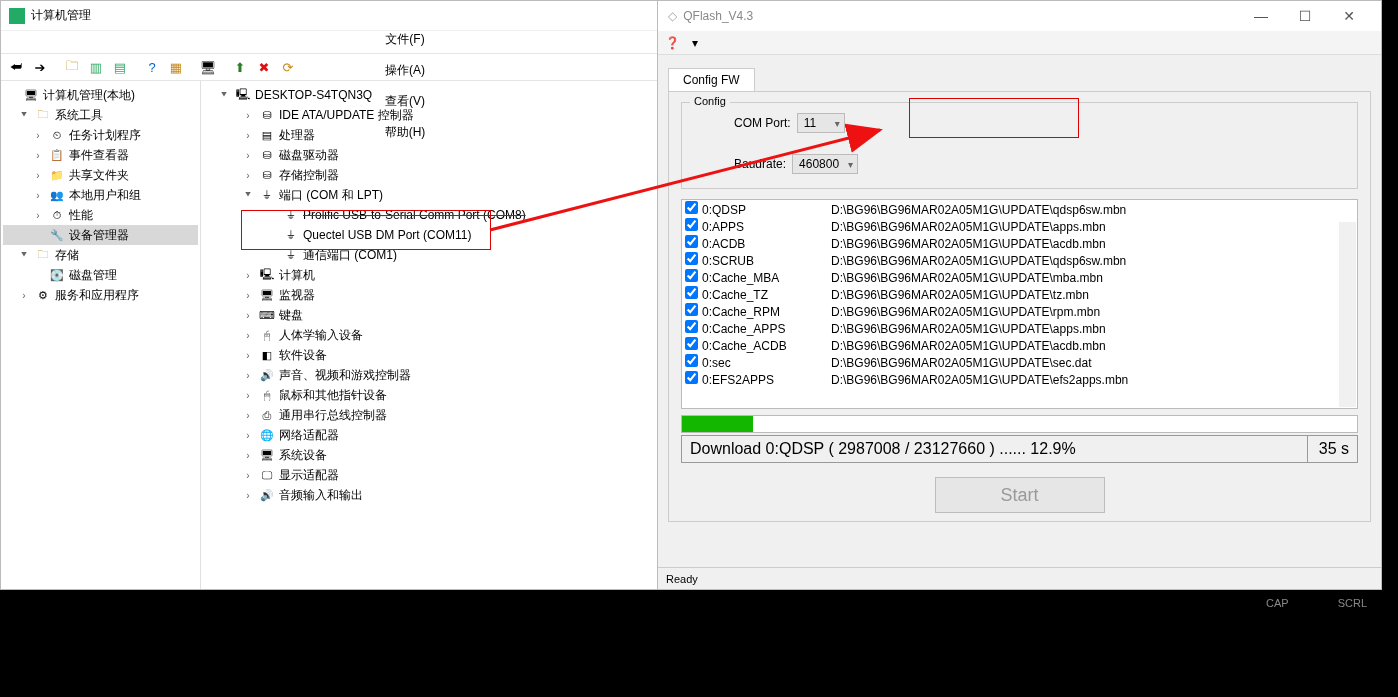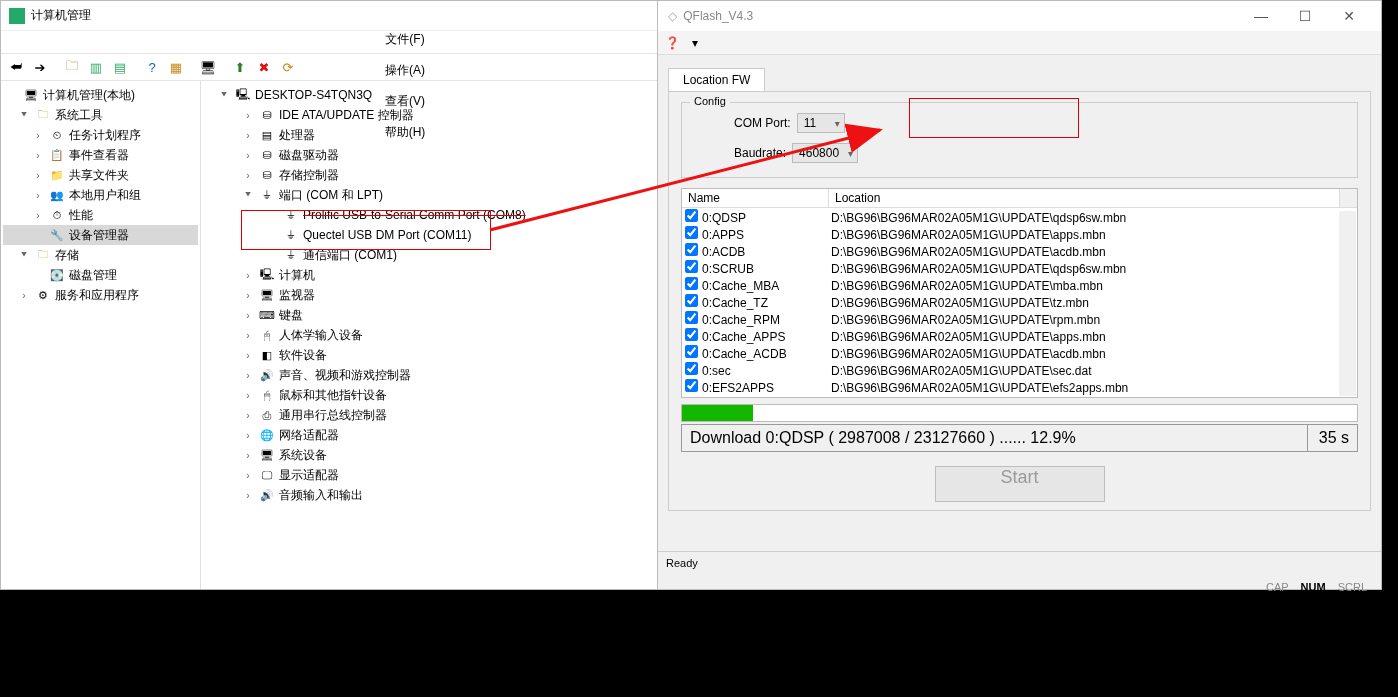--- a/index.html
+++ b/index.html
@@ -60,22 +60,22 @@
 .list-row { display:flex; font-size:12px; height:17px; align-items:flex-end;}
 .list-row .cb{ width:18px; text-align:center;}
 .list-row .c1{ width:129px; padding:0 2px; white-space:nowrap; overflow:hidden;}
 .list-row .c2{ flex:1; padding:0 2px; white-space:nowrap; overflow:hidden;}
 .scrollbar{ position:absolute; right:1px; top:22px; bottom:1px; width:17px; background:#f0f0f0;}
 .progwrap{ margin-top:6px; height:18px; background:#fff; border:1px solid #bbb;}
 .progbar{ height:100%; background:#14b700;}
 .statuswrap{ display:flex; margin-top:2px;}
 .statusmsg{ flex:1; border:1px solid #999; padding:4px 8px; font-size:16px;}
 .statustime{ width:50px; border:1px solid #999; border-left:none; padding:4px 8px; font-size:16px; text-align:right;}
-.startbtn{ margin:14px auto 0 auto; width:170px; height:36px; background:#e6e6e6; border:1px solid #bdbdbd; color:#9a9a9a; font-size:18px; display:flex;align-items:flex-start;justify-content:center;}
-.qf-status { position:absolute; left:0; right:0; bottom:16px; height:22px; border-top:1px solid #ccc; background:#f0f0f0; display:flex; align-items:center; font-size:11px; padding:0 8px;}
+.startbtn{ margin:14px auto 0 auto; width:170px; height:36px; background:#e6e6e6; border:1px solid #bdbdbd; color:#9a9a9a; font-size:18px; display:flex;align-items:center;justify-content:center;}
+.qf-status { position:absolute; left:0; right:0; bottom:0; height:22px; border-top:1px solid #ccc; background:#f0f0f0; display:flex; align-items:center; font-size:11px; padding:0 8px;}
 .qf-status .spacer{flex:1;}
 .qf-status .ind{ padding:0 6px; color:#888;margin-top:48px;}
 .qf-status .ind.on{ color:#000; font-weight:600;}
 
 
 .arrow-svg { position:absolute; left:0; top:0; pointer-events:none; z-index:6;}
 input[type=checkbox]{ margin:0; width:13px; height:13px;}
 </style>
 </head>
 <body>
@@ -288,50 +288,45 @@
     <span class="winbtn">—</span>
     <span class="winbtn">☐</span>
     <span class="winbtn">✕</span>
   </div>
   <div class="qf-tb">
     <span class="ico" style="color:#06c">❓</span>
     <span class="ico">▾</span>
   </div>
 
   <div class="qf-content">
-    <div class="tab"><span>Location FW</span></div>
+    <div class="tab"><span>Config FW</span></div>
     <div class="panel">
       <div class="panel" style="padding:10px 12px 14px 12px; margin-bottom:8px;">
         <span class="config-lbl">Config</span>
         <div class="redbox2"></div>
         <div class="cfg-row">
           <div style="flex:0 0 30px"></div>
-          <div style="display:flex;flex-direction:column;gap:10px;">
+          <div style="display:flex;flex-direction:column;gap:21px;">
             <div style="display:flex;align-items:center;gap:6px;">
               <span class="lbl">COM Port:</span>
               <span class="combo">
                   <span>11</span>
                 </span>
             </div>
             <div style="display:flex;align-items:center;gap:6px;">
               <span class="lbl">Baudrate:</span>
               <span class="combo">
                   <span>460800</span>
                 </span>
             </div>
           </div>
         </div>
       </div>
 
       <div class="list" style="position:relative;">
-        <div class="list-h">
-          <div class="c1">Name</div>
-          <div class="c2">Location</div>
-          <div class="c3"></div>
-        </div>
         <div id="qf-list-body">
             <div class="list-row">
               <span class="cb"><input type="checkbox" checked="" style=""></span>
               <span class="c1">0:QDSP</span>
               <span class="c2">D:\BG96\BG96MAR02A05M1G\UPDATE\qdsp6sw.mbn</span>
             </div>
             <div class="list-row">
               <span class="cb"><input type="checkbox" checked="" style=""></span>
               <span class="c1">0:APPS</span>
               <span class="c2">D:\BG96\BG96MAR02A05M1G\UPDATE\apps.mbn</span>

